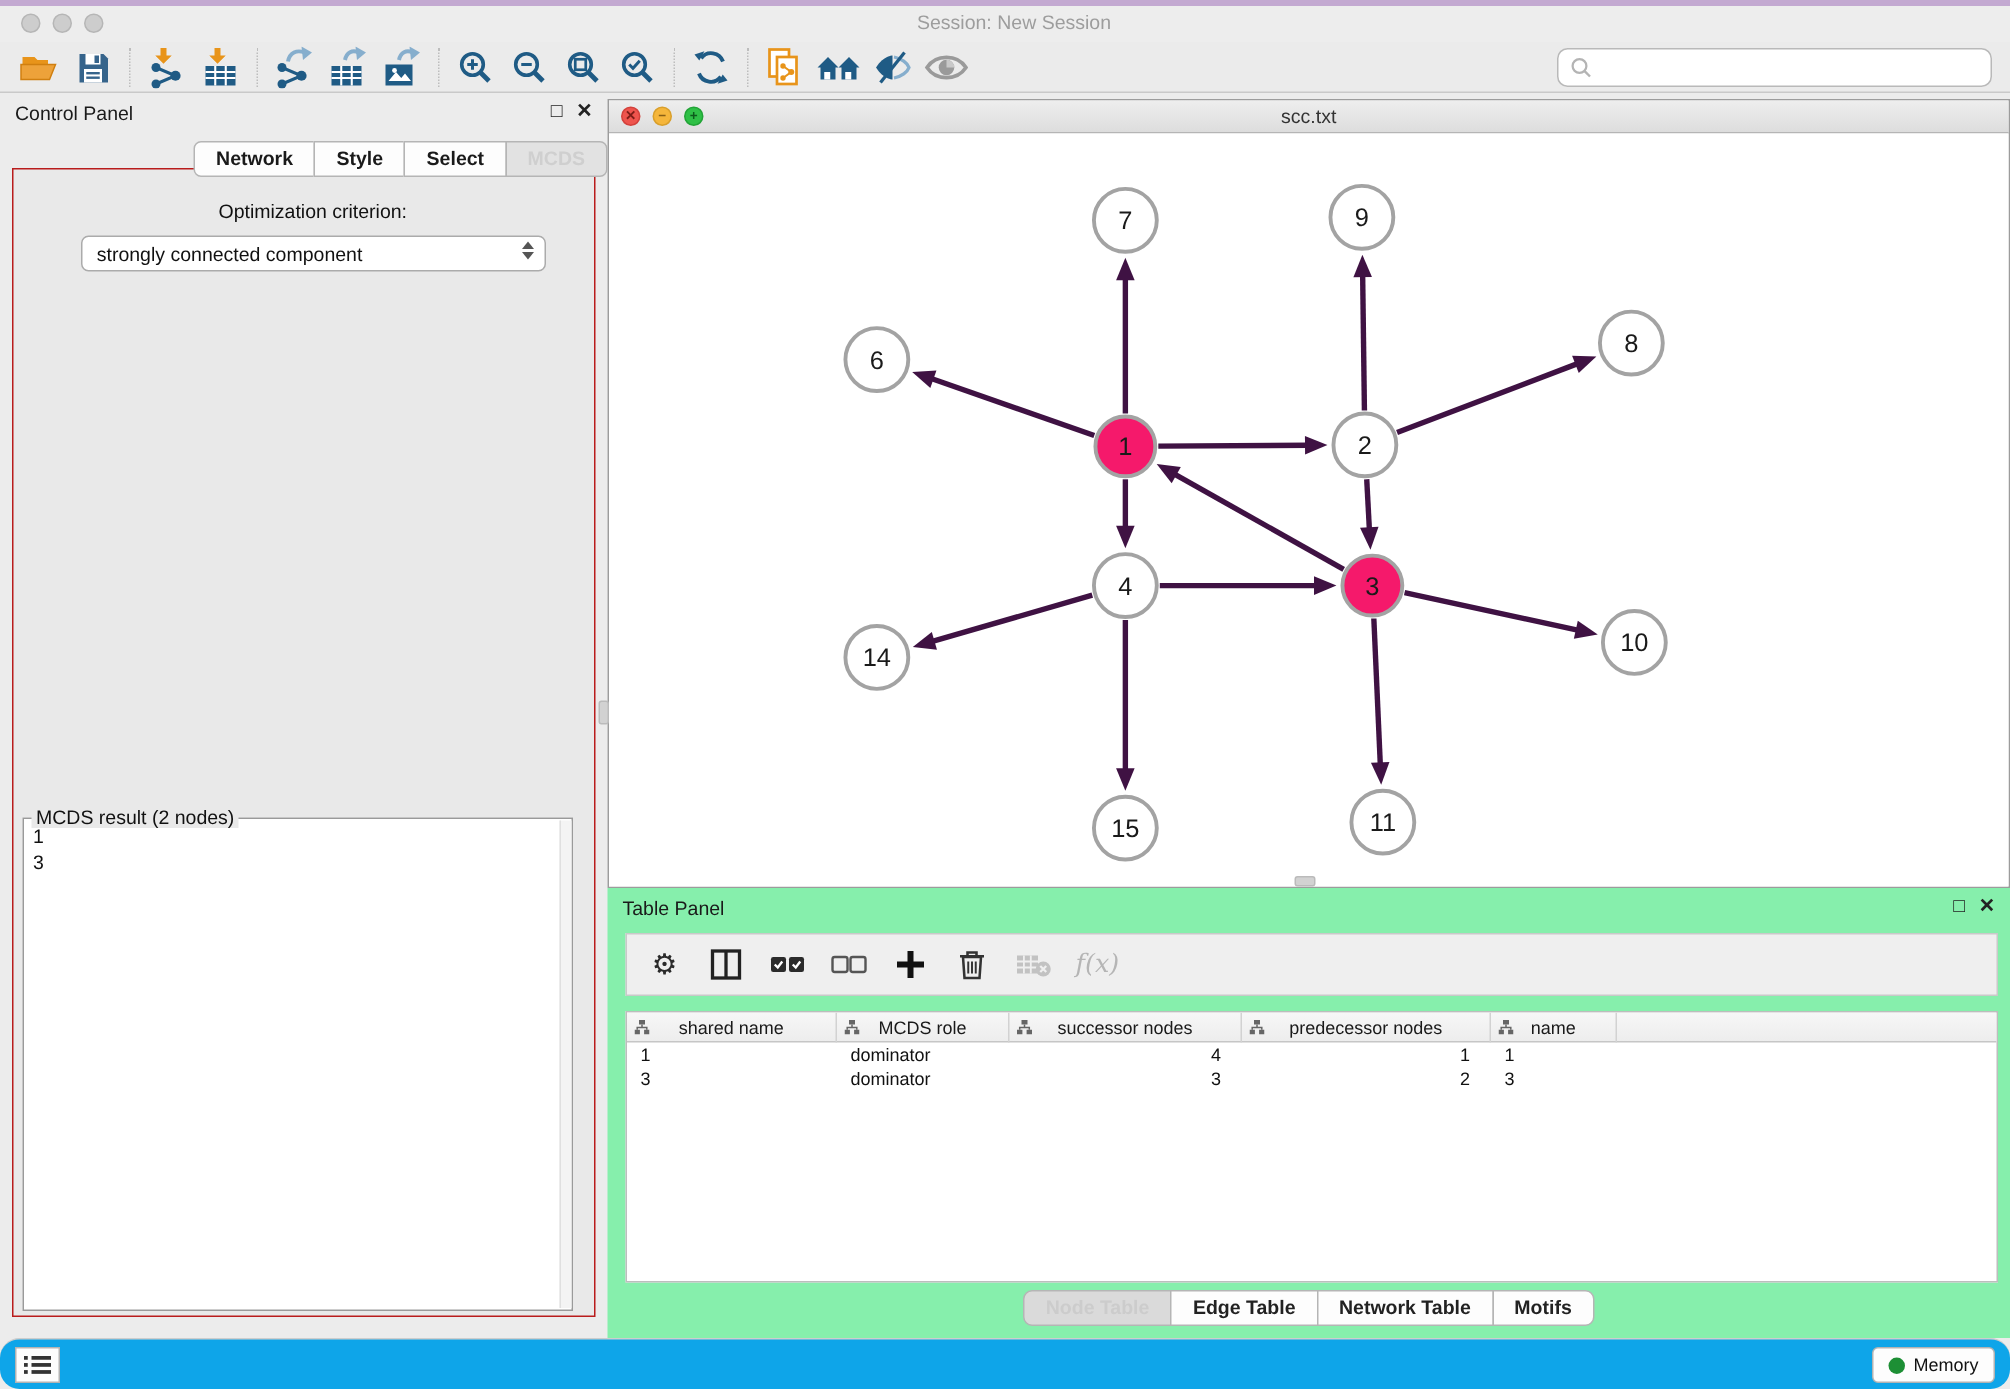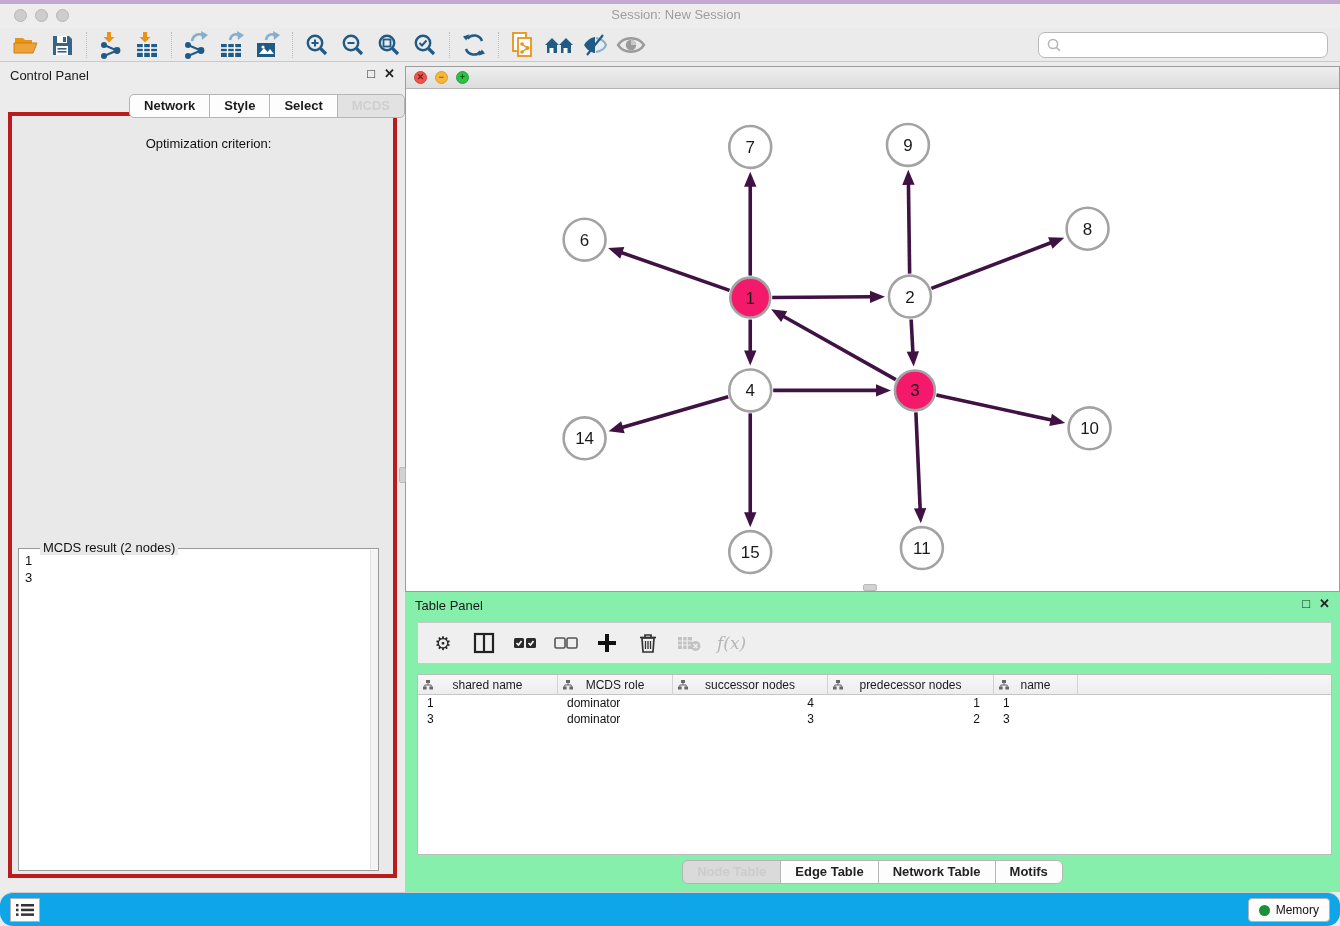--- a/index.html
+++ b/index.html
@@ -25,31 +25,31 @@
   .control-panel { position:absolute; left:0; top:62px; width:405px; height:830px; background:#ececec; }
   .panel-head { position:relative; height:26px; display:flex; align-items:center; padding:0 10px; }
   .panel-title { font-size:13px; color:#1a1a1a; }
   .panel-head-icons { position:absolute; right:10px; top:4px; display:flex; gap:9px; font-size:13px; color:#222; }
   .panel-head-icons .ic { cursor:default; line-height:16px; font-weight:bold; }
   .cp-tabs { position:relative; display:flex; justify-content:flex-end; z-index:2; margin-top:6px; }
   .cp-tab { background:#fdfdfd; border:1px solid #b5b5b5; padding:3px 14px 4px; font-size:13px; font-weight:bold; color:#1a1a1a; margin-left:-1px; }
   .cp-tab:first-child { border-top-left-radius:5px; border-bottom-left-radius:5px; margin-left:0; }
   .cp-tab:last-child { border-top-right-radius:5px; border-bottom-right-radius:5px; }
   .cp-tab.disabled { background:#e2e2e2; color:#cfcfcf; }
-  .cp-content { position:absolute; left:8px; right:8px; top:50px; bottom:14px; background:#e9e9e9; border:4px solid #b91c1c;padding-left:12px; }
+  .cp-content { position:absolute; left:8px; right:8px; top:50px; bottom:14px; background:#e9e9e9; border:1px solid #b91c1c;padding-left:12px; }
   .opt-label { text-align:center; font-size:13px; color:#111; margin-top:20px; }
   .opt-select { position:relative; width:310px; height:24px; margin:9px auto 0; background:#fff; border:1px solid #ababab; border-radius:5px; font-size:13px; color:#111; display:flex; align-items:center; padding-left:10px; }
   .opt-select .chev { position:absolute; right:7px; top:3px; display:flex; flex-direction:column; gap:2px; }
   .opt-select .chev i { width:0; height:0; border-left:4px solid transparent; border-right:4px solid transparent; display:block; }
   .chev .up { border-bottom:5px solid #555; }
   .chev .dn { border-top:5px solid #555; }
   .btn-row { display:flex; justify-content:center; gap:14px; margin-top:12px; }
   .cp-btn { height:23px; padding:0 16px; font-size:13px; color:#111; background:linear-gradient(#ffffff,#f1f1f1); border:1px solid #a6a6a6; border-radius:5px; font-family:"Liberation Sans",sans-serif; }
   .result-box { position:absolute; left:6px; right:14px; top:432px; bottom:3px; background:#fff; border:1px solid #9a9a9a; }
-  .result-legend { position:absolute; top:-9px; left:5px; background:#e9e9e9; font-size:13px; color:#111; padding:0 3px;margin-left:16px; }
+  .result-legend { position:absolute; top:-9px; left:5px; background:#e9e9e9; font-size:13px; color:#111; padding:0 3px; }
   .result-text { font-size:13px; color:#111; line-height:17px; padding:3px 0 0 6px; white-space:pre; font-family:"Liberation Sans",sans-serif; }
   .result-scroll { position:absolute; right:0; top:1px; bottom:1px; width:8px; background:#f4f4f4; border-left:1px solid #e0e0e0; }
 
   
   .v-grip { position:absolute; left:399px; top:467px; width:7px; height:16px; background:#d2d2d2; border:1px solid #bbb; border-radius:2px; z-index:5; }
   .h-grip { position:absolute; left:863px; top:584px; width:14px; height:7px; background:#d2d2d2; border:1px solid #bbb; border-radius:2px; z-index:5; }
 
   
   .net-window { position:absolute; left:405px; top:66px; width:935px; height:526px; border:1px solid #9c9c9c; background:#fff; }
   .net-titlebar { position:relative; height:22px; background:linear-gradient(#eeeeee,#dddddd); border-bottom:1px solid #b5b5b5; }
@@ -252,39 +252,47 @@
       </span>
     </div>
     <div class="cp-tabs">
         <div class="cp-tab">Network</div>
         <div class="cp-tab">Style</div>
         <div class="cp-tab">Select</div>
         <div class="cp-tab disabled">MCDS</div>
       </div>
     <div class="cp-content">
       <div class="opt-label">Optimization criterion:</div>
+      <div class="opt-select">
+        <span>strongly connected component</span>
+        <span class="chev">
+            <i class="up"></i>
+            <i class="dn"></i>
+          </span>
+      </div>
       <div class="result-box">
         <span class="result-legend">MCDS result (2 nodes)</span>
         <div class="result-text">1
 3</div>
         <div class="result-scroll"></div>
       </div>
     </div>
   </div>
 
   <div class="v-grip"></div>
   <div class="h-grip"></div>
 
   <div class="net-window">
     <div class="net-titlebar">
       <div class="net-traffic">
         <span class="tl-red">✕</span>
         <span class="tl-yellow">−</span>
         <span class="tl-green">+</span>
       </div>
+      <div class="net-title">scc.txt</div>
     </div>
     <div class="net-canvas">
       <svg id="graph-svg" viewBox="0 0 933 503" preserveAspectRatio="xMidYMid meet">
           <line x1="344" y1="187" x2="344" y2="96" stroke="#3f1243" stroke-width="3.6"></line>
           <polygon points="344,83 350.2,98 337.8,98" fill="#3f1243"></polygon>
           <line x1="323.23121807335133" y1="201.7434376400866" x2="213.87335060057498" y2="163.5340622580322" stroke="#3f1243" stroke-width="3.6"></line>
           <polygon points="201.60088855300984,159.24609359081066 217.8064528953368,158.34072938415062 213.7163904742947,170.0467701064435" fill="#3f1243"></polygon>
           <line x1="365.9995703250881" y1="208.8625026854682" x2="466.00074216575695" y2="208.23749536146403" stroke="#3f1243" stroke-width="3.6"></line>
           <polygon points="479.00048826694535,208.15624694833159 464.0395304702988,214.4498740271281 463.9620319839263,202.050116207533" fill="#3f1243"></polygon>
           <line x1="344" y1="231" x2="344" y2="264" stroke="#3f1243" stroke-width="3.6"></line>

